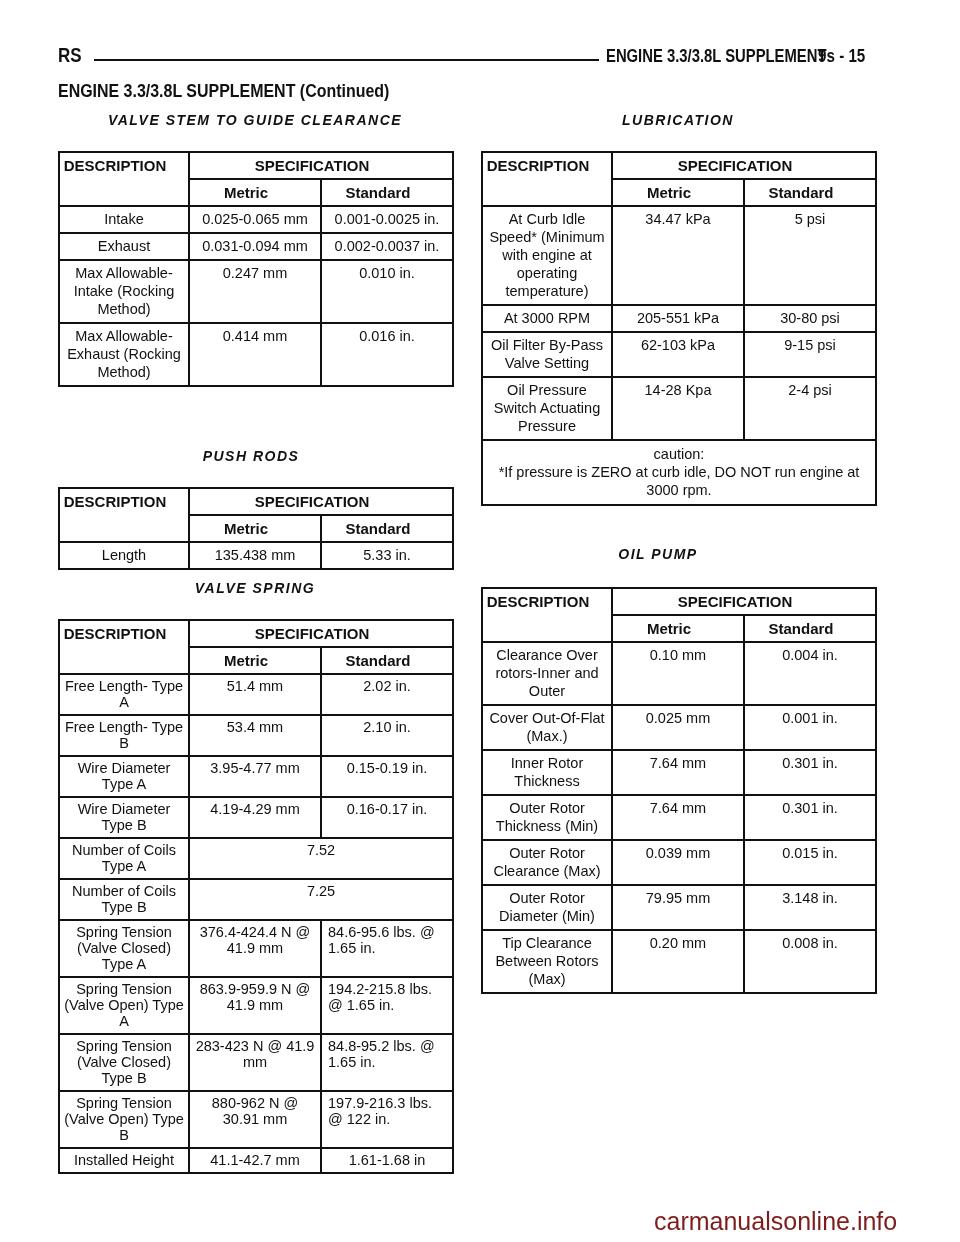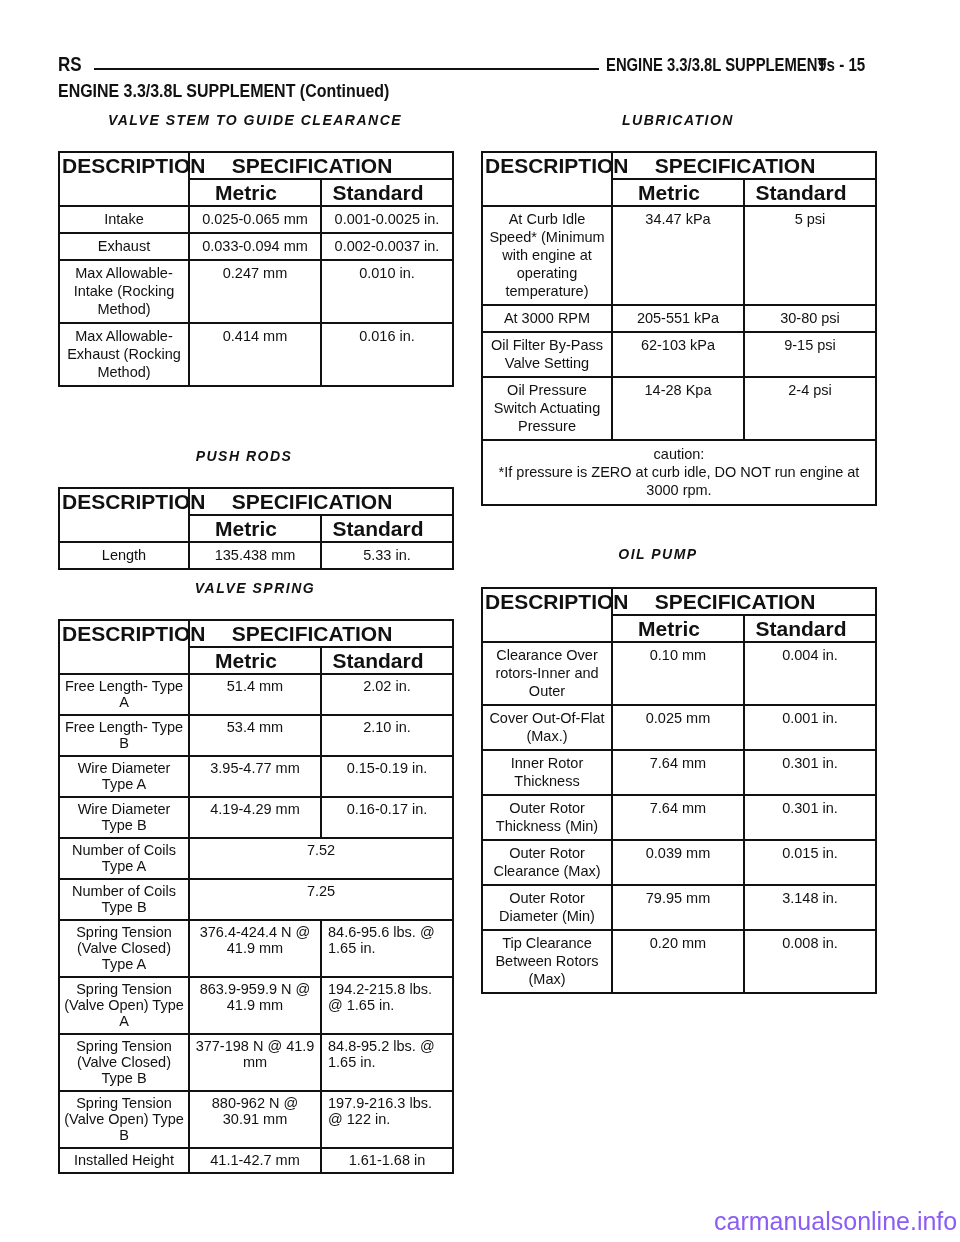--- a/index.html
+++ b/index.html
@@ -1,31 +1,31 @@
 <!DOCTYPE html>
 <html><head>
 <meta charset="utf-8">
 <style>
   html, body { margin:0; padding:0; background:#ffffff; }
   body { width:960px; height:1242px; position:relative; overflow:hidden; color:#111; font-family:"Liberation Sans", sans-serif; }
-  .page-header { position:absolute; left:58px; top:53px; width:818px; height:26px; }
+  .page-header { position:absolute; left:58px; top:44px; width:818px; height:26px; }
   .hdr-left { position:absolute; left:0; top:0; font-weight:bold; font-size:20px; letter-spacing:0; transform:scaleX(0.85); transform-origin:left; }
   .hdr-rule { position:absolute; left:36px; top:15px; width:505px; height:2px; background:#111; }
   .hdr-title { position:absolute; left:548px; top:1px; font-weight:bold; font-size:19px; transform:scaleX(0.78); transform-origin:left; white-space:nowrap; }
   .hdr-page { position:absolute; left:760px; top:1px; font-weight:bold; font-size:19px; transform:scaleX(0.8); transform-origin:left; white-space:nowrap; }
   .section-title { position:absolute; left:58px; top:80px; font-weight:bold; font-size:19px; white-space:nowrap; transform:scaleX(0.84); transform-origin:left; }
   .section-title .cont { font-weight:bold; }
   .tbl-title { position:absolute; font-weight:bold; font-style:italic; font-size:14px; letter-spacing:1.5px; text-align:center; white-space:nowrap; }
   table.spec { position:absolute; border-collapse:collapse; font-size:14.5px; line-height:18px; table-layout:fixed; }
   table.spec td, table.spec th { border:2px solid #111; text-align:center; vertical-align:top; padding:3px 2px 4px 2px; }
-  table.spec th { font-weight:bold; font-size:21px; padding:4px 20px 3px 2px; }
+  table.spec th { font-weight:bold; font-size:15px; padding:4px 20px 3px 2px; }
   table.spec th.desc { vertical-align:top; }
   table.spec td.left { text-align:left; padding-left:6px; }
   table.spec td.note { text-align:center; padding:4px 2px 5px 2px; }
-  .watermark { position:absolute; left:714px; top:1207px; font-size:25px; color:#8b5cf6; font-family:"Liberation Sans", sans-serif; }
+  .watermark { position:absolute; left:654px; top:1207px; font-size:25px; color:#7f1d1d; font-family:"Liberation Sans", sans-serif; }
 </style>
 </head>
 <body>
 
 <div class="page-header">
   <div class="hdr-left">RS</div>
   <div class="hdr-rule"></div>
   <div class="hdr-title">ENGINE 3.3/3.8L SUPPLEMENT</div>
   <div class="hdr-page">9s - 15</div>
 </div>
@@ -53,37 +53,37 @@
     </tr>
   </thead>
   <tbody>
       <tr>
         <td>Intake</td>
         <td>0.025-0.065 mm</td>
         <td>0.001-0.0025 in.</td>
       </tr>
       <tr>
         <td>Exhaust</td>
-        <td>0.033-0.094 mm</td>
+        <td>0.031-0.094 mm</td>
         <td>0.002-0.0037 in.</td>
       </tr>
       <tr>
         <td>Max Allowable- Intake (Rocking Method)</td>
         <td>0.247 mm</td>
         <td>0.010 in.</td>
       </tr>
       <tr>
         <td>Max Allowable- Exhaust (Rocking Method)</td>
         <td>0.414 mm</td>
         <td>0.016 in.</td>
       </tr>
     </tbody>
 </table>
 
-<div class="tbl-title" style="left:47px; top:448px; width:394px;">PUSH RODS</div>
+<div class="tbl-title" style="left:54px; top:448px; width:394px;">PUSH RODS</div>
 <table class="spec" id="t-push-rods" style="left:58px; top:487px; width:394px;">
   <colgroup>
       <col style="width:130px">
       <col style="width:132px">
       <col style="width:132px">
     </colgroup>
   <thead>
     <tr>
       <th class="desc" rowspan="2">DESCRIPTION</th>
       <th colspan="2">SPECIFICATION</th>
@@ -153,21 +153,21 @@
         <td style="line-height: 16px; border-radius: 20px;">376.4-424.4 N @ 41.9 mm</td>
         <td class="left" style="line-height: 16px; margin-top: 24px;">84.6-95.6 lbs. @ 1.65 in.</td>
       </tr>
       <tr>
         <td style="line-height: 16px;">Spring Tension (Valve Open) Type A</td>
         <td style="line-height: 16px;">863.9-959.9 N @ 41.9 mm</td>
         <td class="left" style="line-height: 16px;">194.2-215.8 lbs. @ 1.65 in.</td>
       </tr>
       <tr>
         <td style="line-height: 16px; margin-top: 36px;">Spring Tension (Valve Closed) Type B</td>
-        <td style="line-height: 16px;">377-198 N @ 41.9 mm</td>
+        <td style="line-height: 16px;">283-423 N @ 41.9 mm</td>
         <td class="left" style="line-height: 16px;">84.8-95.2 lbs. @ 1.65 in.</td>
       </tr>
       <tr>
         <td style="line-height: 16px;">Spring Tension (Valve Open) Type B</td>
         <td style="line-height: 16px;">880-962 N @ 30.91 mm</td>
         <td class="left" style="line-height: 16px;">197.9-216.3 lbs. @ 122 in.</td>
       </tr>
       <tr>
         <td style="line-height: 16px;">Installed Height</td>
         <td style="line-height: 16px; border-radius: 12px;">41.1-42.7 mm</td>

